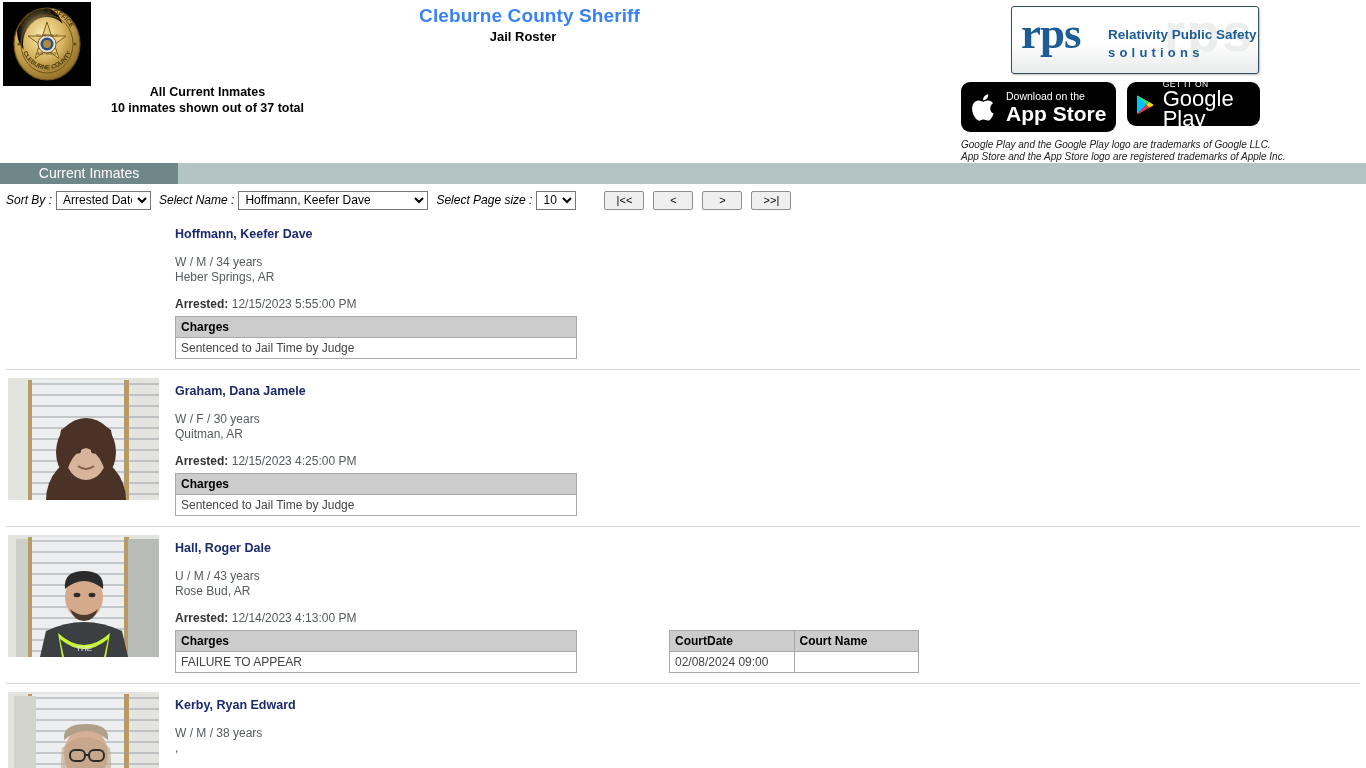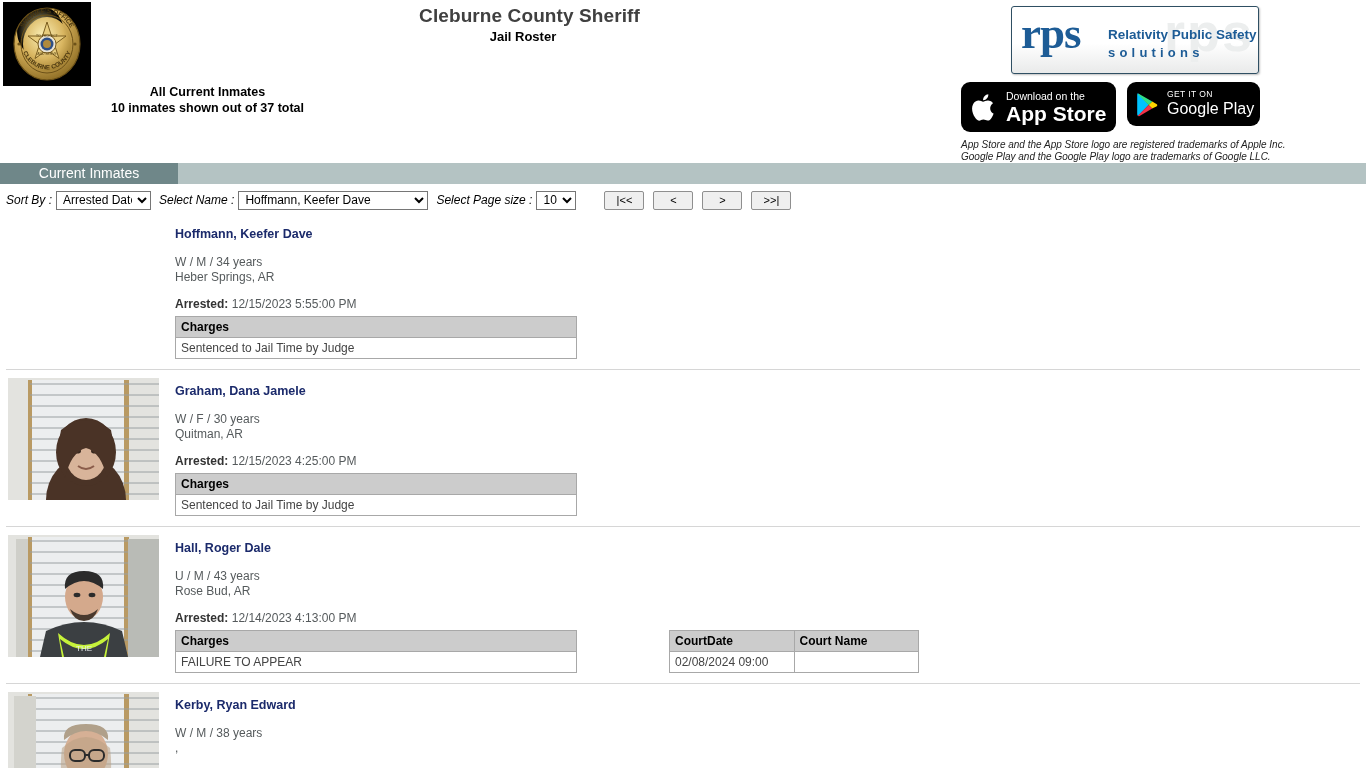--- a/index.html
+++ b/index.html
@@ -22,21 +22,21 @@
     background: #000000;
     display: flex; align-items: center; justify-content: center;
   }
   .badge-svg { display: block; }
 
   .title-block {
     position: absolute; left: 0; top: 5px; width: 1046px;
     text-align: center;
   }
   .title-main {
-    font-size: 19px; font-weight: bold; color: #404040;
+    font-size: 19px; font-weight: bold; color: #3b82f6;
     letter-spacing: .1px; line-height: 22px; margin-left: 13px;
   }
   .title-sub {
     font-size: 13px; font-weight: bold; color: #000000;
     line-height: 17px; margin-top: 1px;
   }
 
   .count-block {
     position: absolute; left: 0; top: 84px; width: 415px;
     text-align: center;
@@ -81,21 +81,21 @@
     position: absolute;
     background: #000000; border-radius: 9px;
     display: flex; align-items: center; box-sizing: border-box;
   }
   .store-apple { left: 961px; top: 82px; width: 155px; height: 50px; padding-left: 11px; }
   .store-google { left: 1127px; top: 82px; width: 133px; height: 44px; padding-left: 9px; }
   .store-text { margin-left: 8px; color: #ffffff; }
   .store-small { font-size: 10.5px; line-height: 12px; display: block; }
   .store-small-g { font-size: 8.5px; line-height: 10px; display: block; letter-spacing: .4px; }
   .store-big { font-size: 21px; font-weight: bold; line-height: 23px; display: block; }
-  .store-big-g { font-size: 16px; line-height: 20px; display: block; }
+  .store-big-g { font-size: 22px; line-height: 20px; display: block; }
 
   .tm-note {
     position: absolute; left: 961px; top: 139px; width: 400px;
     font-size: 10px; font-style: italic; color: #222222; line-height: 12px;
   }
 
   
   .tabbar {
     position: absolute; left: 0; top: 163px; width: 1366px; height: 21px;
     background: #b4c3c3;
@@ -257,22 +257,22 @@
         <path d="M16.2 16.5L12.6 13 1.8 23.8c.4.4 1.1.5 1.8.1l12.6-7.4" fill="#f43249"></path>
         <path d="M16.2 9.5L3.6 2.2c-.7-.4-1.4-.4-1.8.1L12.6 13l3.6-3.5z" fill="#32de84"></path>
       </svg>
       <span class="store-text">
         <span class="store-small-g">GET IT ON</span>
         <span class="store-big-g">Google Play</span>
       </span>
     </div>
 
     <div class="tm-note">
+      <div>Google Play and the Google Play logo are trademarks of Google LLC.</div>
       <div>App Store and the App Store logo are registered trademarks of Apple Inc.</div>
-      <div>Google Play and the Google Play logo are trademarks of Google LLC.</div>
     </div>
   </div>
 
   <div class="tabbar">
     <div class="tab tab-active">Current Inmates</div>
     <div class="tab tab-inactive">New Inmates</div>
     <div class="tab tab-inactive">Recent Releases</div>
   </div>
 
   <div class="controls">

